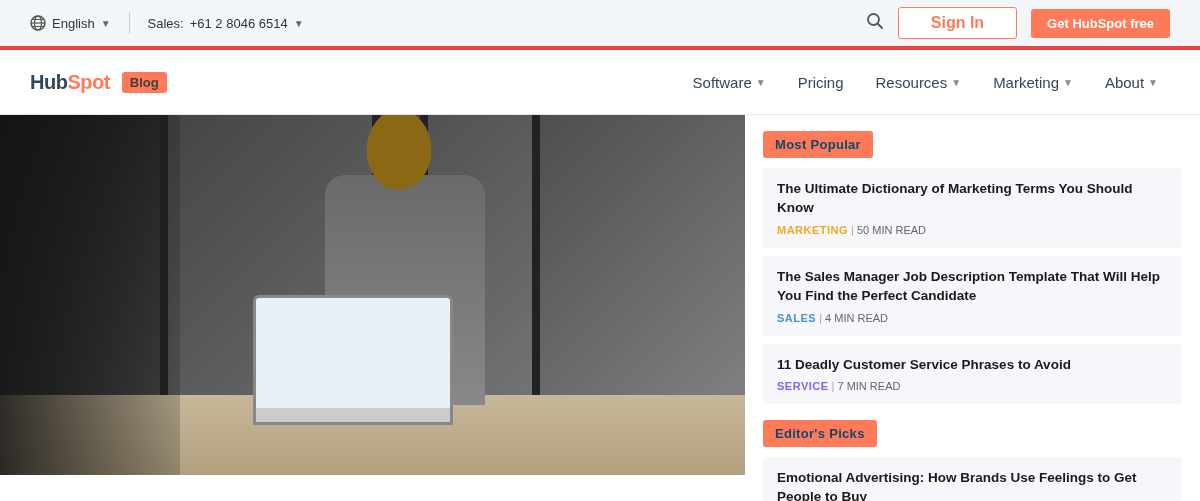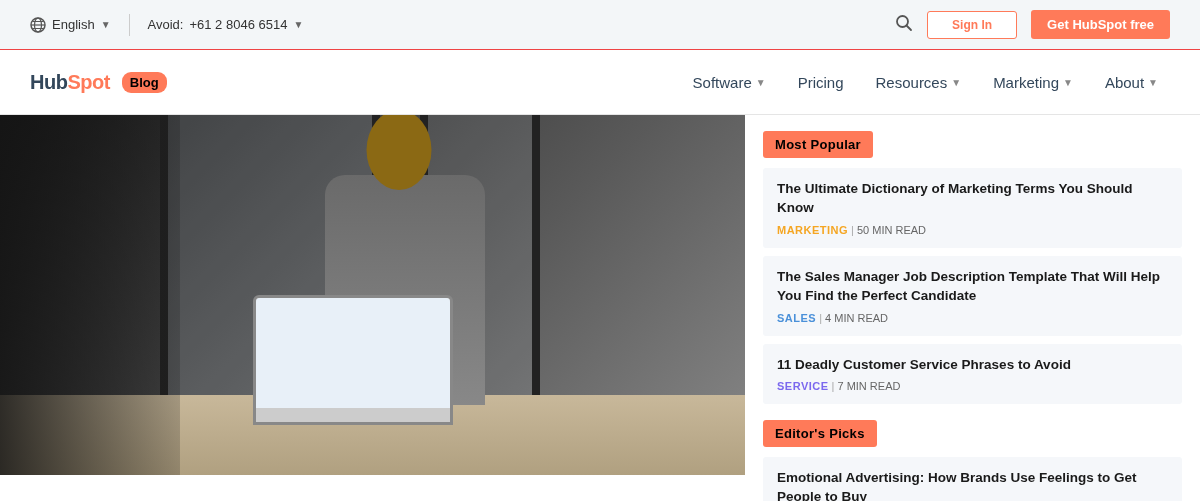--- a/index.html
+++ b/index.html
@@ -1,21 +1,21 @@
 <!DOCTYPE html>
 <html><head>
   <meta charset="utf-8">
   <style>
     * { margin: 0; padding: 0; box-sizing: border-box; }
     body { font-family: Arial, 'Helvetica Neue', sans-serif; background: #fff; width: 1200px; overflow-x: hidden; }
 
     
     .top-bar {
       background: #f3f6f8;
-      border-bottom: 1px solid #ef4444;
+      border-bottom: 4px solid #ef4444;
       height: 50px;
       display: flex;
       align-items: center;
       justify-content: space-between;
       padding: 0 30px;
     }
     .top-bar-left {
       display: flex;
       align-items: center;
       gap: 0;
@@ -59,22 +59,22 @@
       border: none;
       cursor: pointer;
       color: #555;
       font-size: 16px;
     }
     .sign-in-btn {
       border: 1.5px solid #ff7a59;
       background: #fff;
       color: #ff7a59;
       border-radius: 3px;
-      padding: 6px 24px;
-      font-size: 12px;
+      padding: 6px 32px;
+      font-size: 16px;
       cursor: pointer;
       font-weight: 600;
     }
     .get-hubspot-btn {
       background: #ff7a59;
       border: none;
       color: #fff;
       border-radius: 3px;
       padding: 7px 16px;
       font-size: 13px;
@@ -102,25 +102,25 @@
       font-weight: 900;
       color: #1a1a1a;
       display: flex;
       align-items: center;
       gap: 0;
     }
     .hubspot-logo .hub { color: #33475b; font-weight: 900; letter-spacing: -0.5px; }
     .hubspot-logo .spot { color: #ff7a59; font-weight: 900; letter-spacing: -0.5px; }
     .blog-badge {
       background: #ff7a59;
-      color: #000000;
+      color: #404040;
       font-size: 13px;
       font-weight: 700;
       padding: 3px 8px;
-      border-radius: 9px;
+      border-radius: 3px;
       margin-left: 4px;
     }
     .nav-links {
       display: flex;
       align-items: center;
       gap: 8px;
     }
     .nav-item {
       display: flex;
       align-items: center;
@@ -240,21 +240,21 @@
     .sidebar {
       width: 455px;
       background: #fff;
       padding: 16px 18px;
       flex-shrink: 0;
       overflow: hidden;
     }
 
     .section-header {
       background: #ff7a59;
-      color: #000000;
+      color: #0c4a6e;
       font-size: 13px;
       font-weight: 700;
       padding: 6px 12px;
       border-radius: 3px;
       display: inline-block;
       margin-bottom: 10px;
       text-transform: none;
       letter-spacing: 0.3px;
     }
 
@@ -313,21 +313,21 @@
         <ellipse cx="8" cy="8" rx="3.5" ry="7" stroke="#555" stroke-width="1.2" fill="none"></ellipse>
         <line x1="1" y1="8" x2="15" y2="8" stroke="#555" stroke-width="1.2"></line>
         <line x1="2.5" y1="4.5" x2="13.5" y2="4.5" stroke="#555" stroke-width="1"></line>
         <line x1="2.5" y1="11.5" x2="13.5" y2="11.5" stroke="#555" stroke-width="1"></line>
       </svg>
       <span>English</span>
       <span class="chevron">▼</span>
     </div>
     <div class="divider"></div>
     <div class="sales-number">
-      <span>Avoid:</span>
+      <span>Sales:</span>
       <span style="cursor:pointer;">+61 2 8046 6514</span>
       <span class="chevron">▼</span>
     </div>
   </div>
   <div class="top-bar-right">
     <button class="search-icon-btn">
       <svg width="18" height="18" viewBox="0 0 18 18" fill="none">
         <circle cx="7.5" cy="7.5" r="5.5" stroke="#555" stroke-width="1.8" fill="none"></circle>
         <line x1="11.5" y1="11.5" x2="16" y2="16" stroke="#555" stroke-width="1.8" stroke-linecap="round"></line>
       </svg>

